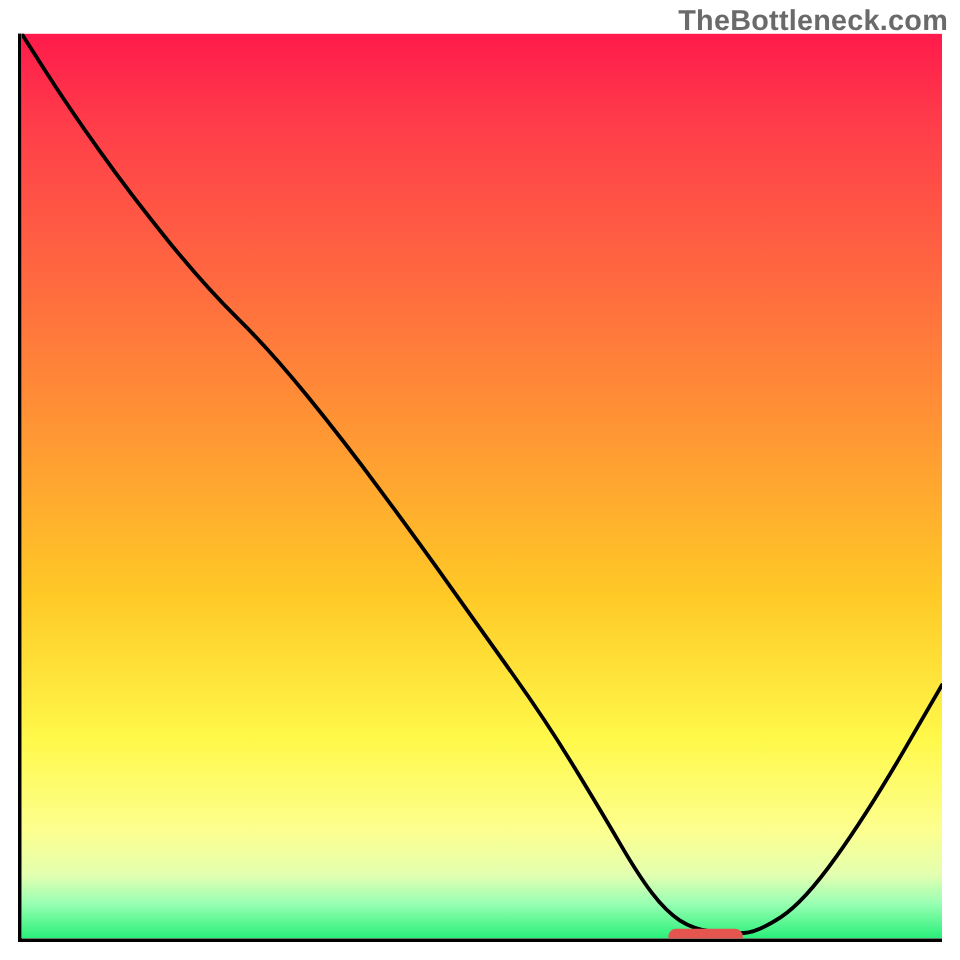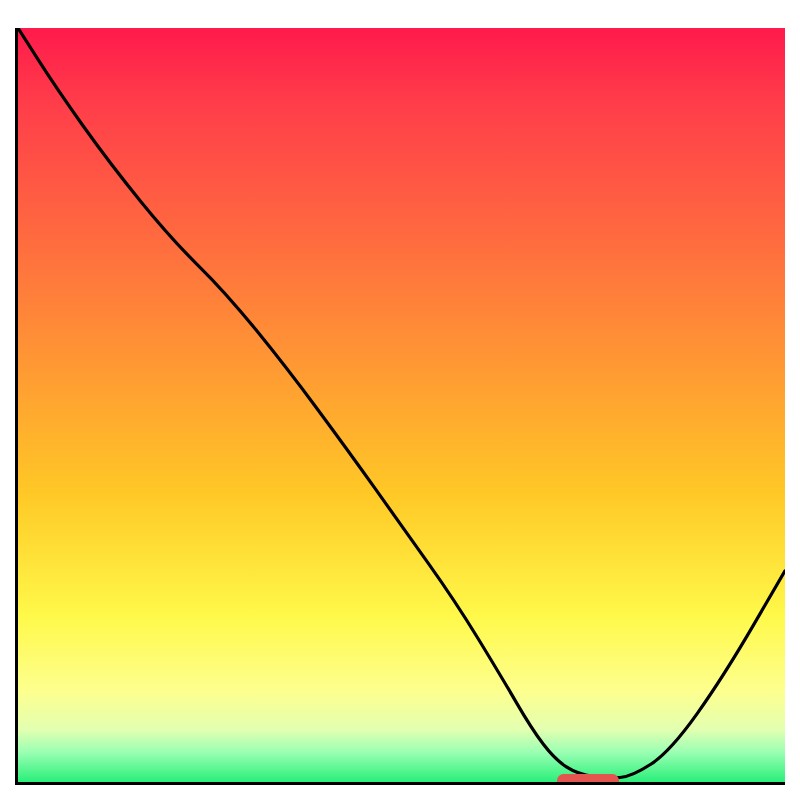--- a/index.html
+++ b/index.html
@@ -69,20 +69,21 @@
     position: absolute;
     background: #e5554f;
     border-radius: 999px;
     z-index: 3;
   }
 </style>
 </head>
 <body>
 
 <div class="chart-wrap">
+  <div class="watermark">TheBottleneck.com</div>
 
   <div class="plot">
     <div class="gradient"></div>
 
     <svg class="curve" viewBox="0 0 770 757" preserveAspectRatio="none">
       <path id="curve-path" d="M 0.00 0.00 Q 0.00 0.00 19.25 30.28 Q 38.50 60.56 65.45 98.41 Q 92.40 136.26 123.20 174.11 Q 154.00 211.96 180.95 238.46 Q 207.90 264.95 238.70 302.80 Q 269.50 340.65 300.30 382.28 Q 331.10 423.92 358.05 461.77 Q 385.00 499.62 411.95 537.47 Q 438.90 575.32 462.00 613.17 Q 485.10 651.02 500.50 677.51 Q 515.90 704.01 527.45 719.15 Q 539.00 734.29 550.55 741.86 Q 562.10 749.43 577.50 751.33 Q 592.90 753.22 604.45 752.46 Q 616.00 751.70 635.25 739.21 Q 654.50 726.72 681.45 688.87 Q 708.40 651.02 739.20 598.03 T 770.00 545.04" fill="none" stroke="#000" stroke-width="3.2" stroke-linecap="round" stroke-linejoin="round"></path>
     </svg>
 
     <div class="marker" id="marker" style="left: 539px; width: 61.6px; top: 746.215px; height: 13px;"></div>
   </div>

